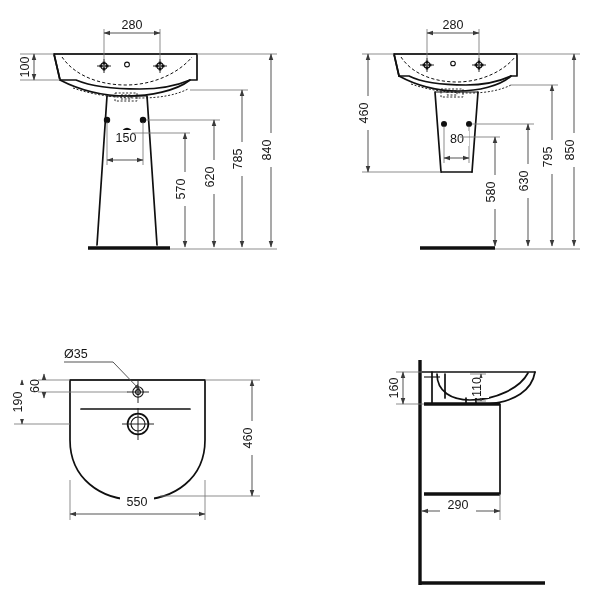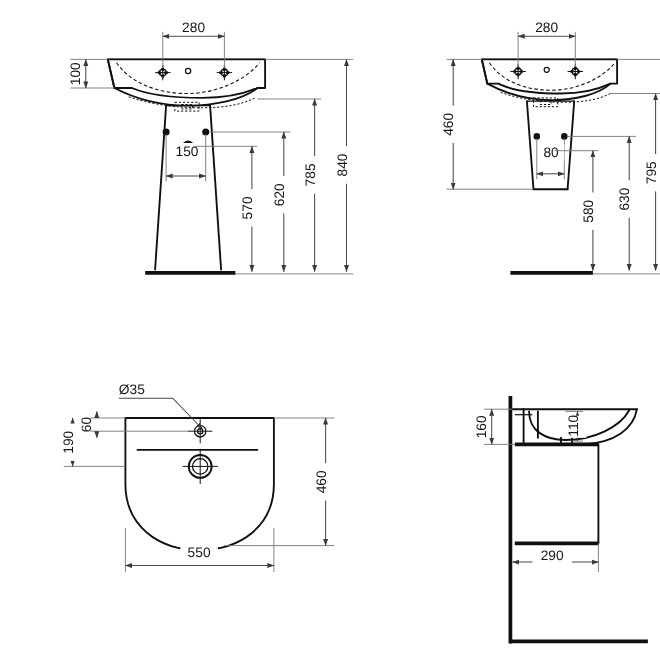--- a/index.html
+++ b/index.html
@@ -2,21 +2,21 @@
 <html><head>
 <meta charset="utf-8">
 <title>Washbasin Technical Drawing</title>
 <style>
   html,body{margin:0;padding:0;background:#ffffff;}
   body{
     width:600px;height:600px;overflow:hidden;
     font-family:"Liberation Sans", sans-serif;
     color:#1a1a1a;
   }
-  #sheet{position:relative;width:532px;height:600px;background:#fff;margin-left:44px;}
+  #sheet{position:relative;width:532px;height:600px;background:#fff;}
   svg{display:block;}
   text{font-family:"Liberation Sans", sans-serif;fill:#1a1a1a;}
 </style>
 </head>
 <body>
 
 <div id="sheet">
 <svg width="600" height="600" viewBox="0 0 600 600" xmlns="http://www.w3.org/2000/svg">
 
   <defs>

